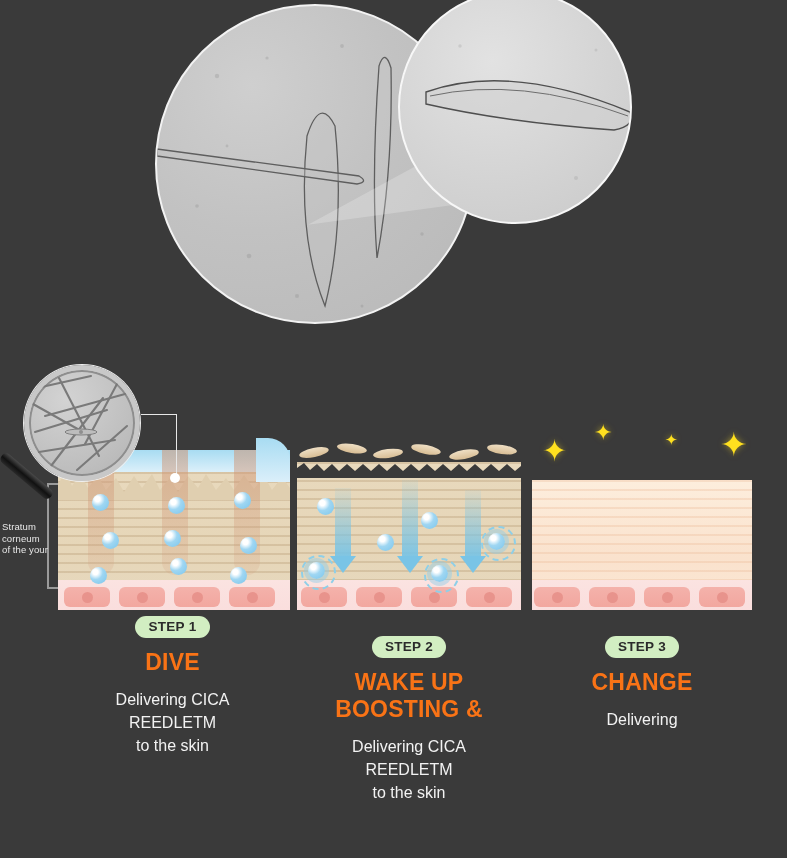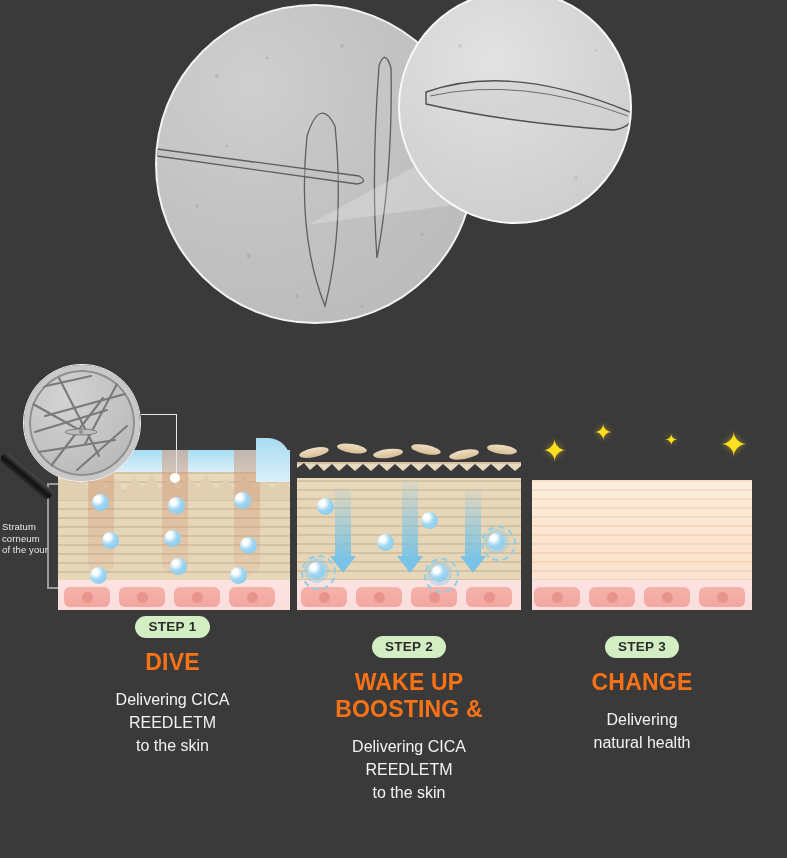--- a/index.html
+++ b/index.html
@@ -349,17 +349,16 @@
       <div>REEDLETM</div>
       <div>to the skin</div>
     </div>
   </div>
 
   <div class="caption" style="left:530px; top:636px; width:224px;">
     <span class="step-badge">STEP 3</span>
     <div class="step-title">CHANGE</div>
     <div class="step-desc">
       <div>Delivering</div>
-      <div>natural health</div>
     </div>
   </div>
 
 </div>
 
 </body></html>

